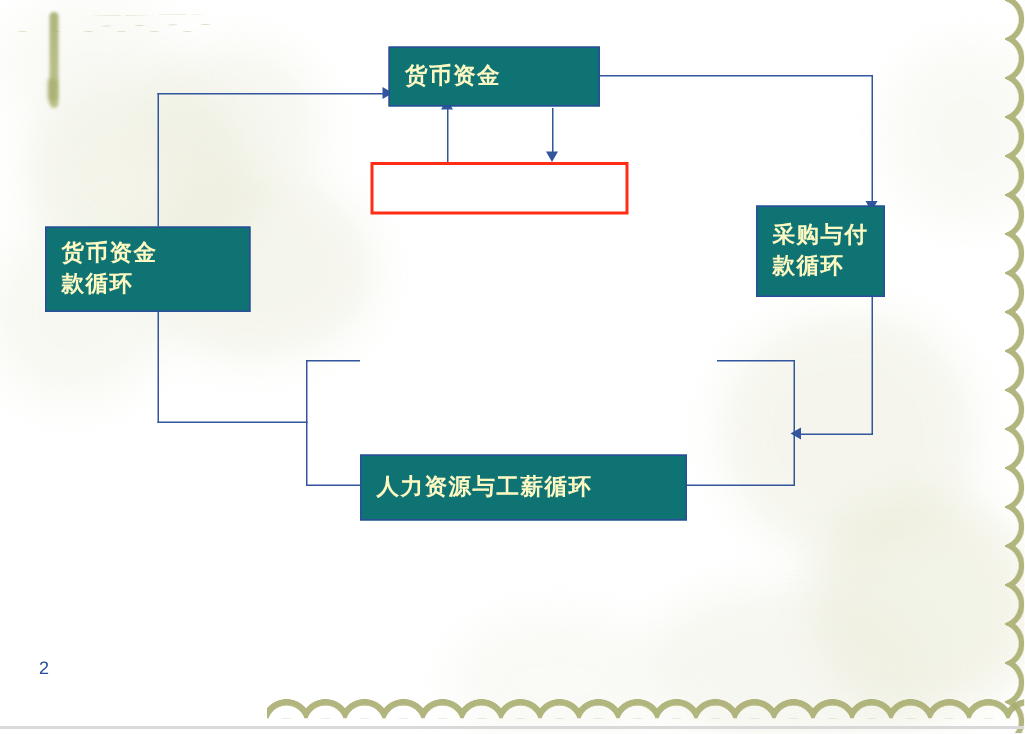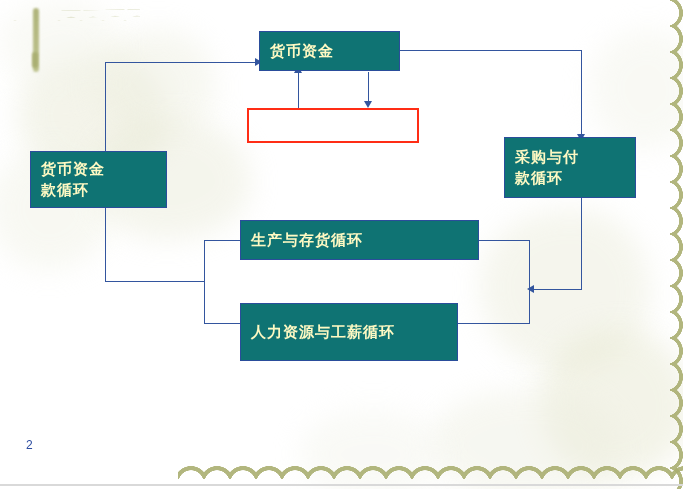--- a/index.html
+++ b/index.html
@@ -183,30 +183,27 @@
 
   <div class="node-redframe" style="left:247px; top:108px; width:172px; height:35px;"></div>
 
   <div class="node" style="left:30px; top:151px; width:137px; height:57px;">
     <span>
       <span class="label">货币资金</span>
       <span class="label">款循环</span>
     </span>
   </div>
 
-  <div class="node" style="left:504px; top:137px; width:132px; height:61px;">
+  <div class="node" style="left:504px; top:137px; width:86px; height:61px;">
     <span>
       <span class="label">采购与付</span>
       <span class="label">款循环</span>
     </span>
   </div>
 
-  <div class="node" style="left:240px; top:220px; width:239px; height:40px;">
-    <span class="label">生产与存货循环</span>
-  </div>
-
-  <div class="node" style="left:240px; top:303px; width:218px; height:58px;">
+
+  <div class="node" style="left:240px; top:303px; width:218px; height:44px;">
     <span class="label">人力资源与工薪循环</span>
   </div>
 
   <div class="page-num">2</div>
 
 </div>
 
 </body></html>

